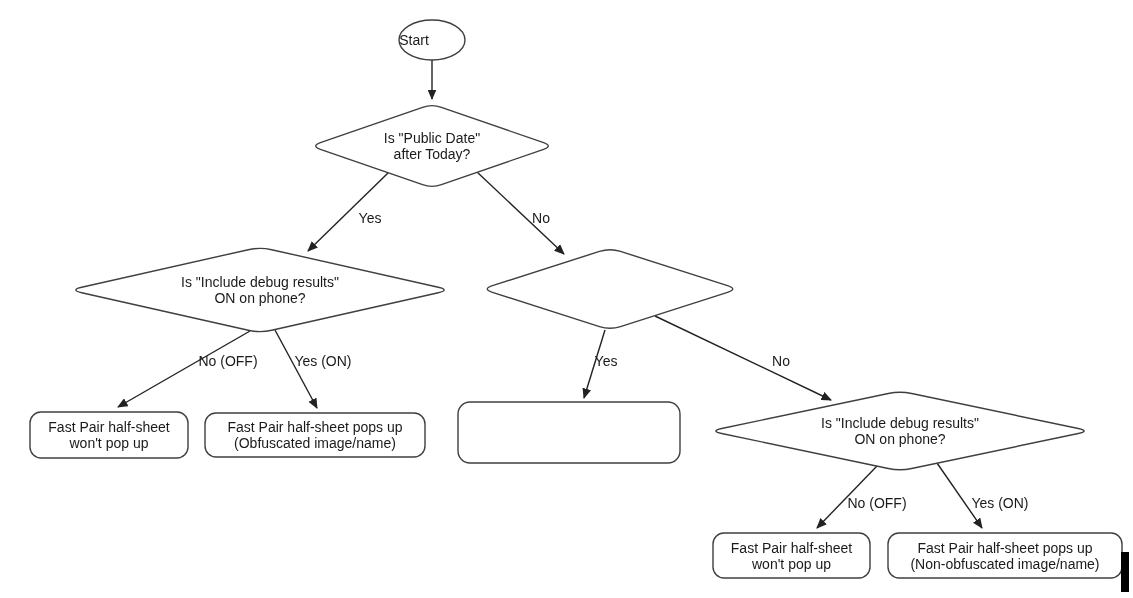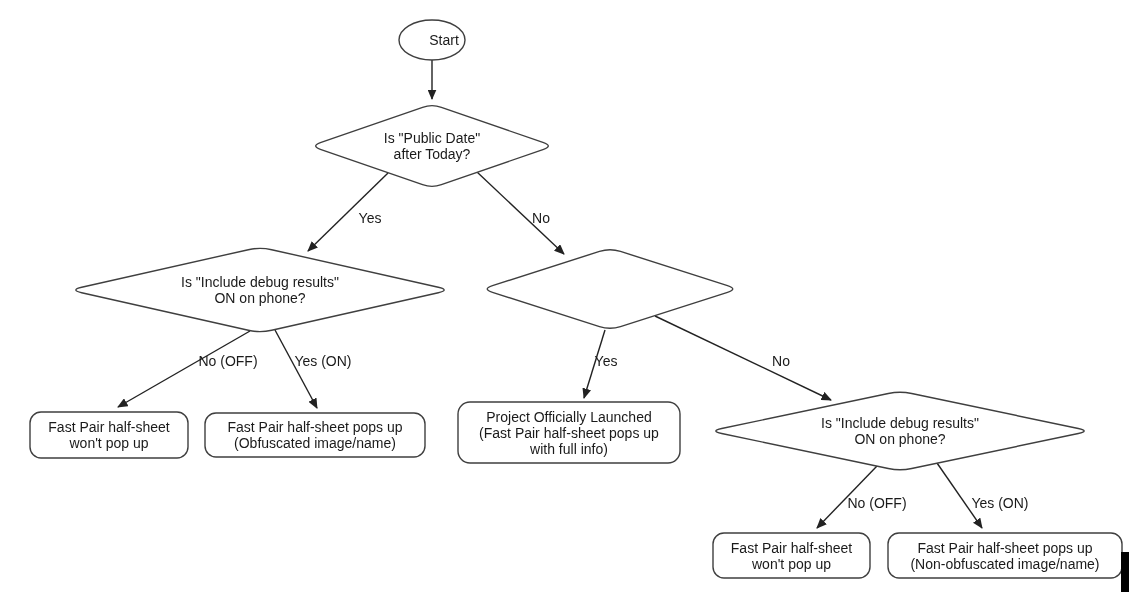--- a/index.html
+++ b/index.html
@@ -85,41 +85,38 @@
       <path d="M 721.7,428.5 L 888.3,393.5 Q 900,391 911.7,393.5 L 1078.3,428.5 Q 1090,431 1078.3,433.5 L 911.7,468.5 Q 900,471 888.3,468.5 L 721.7,433.5 Q 710,431 721.7,428.5 Z"></path>
 
       <rect x="30" y="412" width="158" height="46" rx="11" ry="11"></rect>
       <rect x="205" y="413" width="220" height="44" rx="11" ry="11"></rect>
       <rect x="458" y="402" width="222" height="61" rx="12" ry="12"></rect>
       <rect x="713" y="533" width="157" height="45" rx="11" ry="11"></rect>
       <rect x="888" y="533" width="234" height="45" rx="11" ry="11"></rect>
     </g>
   </svg>
 
-  <div class="node-label" style="left:411px; top:20px; width:66px; height:40px;">Start</div>
+  <div class="node-label" style="left:381px; top:20px; width:66px; height:40px;">Start</div>
 
   <div class="node-label" style="left:332px; top:104px; width:200px; height:84px;">Is "Public Date"
 after Today?</div>
 
   <div class="node-label" style="left:110px; top:247px; width:300px; height:86px;">Is "Include debug results"
 ON on phone?</div>
 
 
   <div class="node-label" style="left:750px; top:391px; width:300px; height:80px;">Is "Include debug results"
 ON on phone?</div>
 
   <div class="node-label" style="left:30px; top:412px; width:158px; height:46px;">Fast Pair half-sheet
 won't pop up</div>
 
   <div class="node-label" style="left:205px; top:413px; width:220px; height:44px;">Fast Pair half-sheet pops up
 (Obfuscated image/name)</div>
 
-  <div class="node-label" style="left:458px; top:402px; width:222px; height:61px;">Project Officially Launched
-(Fast Pair half-sheet pops up
-with full info)</div>
 
   <div class="node-label" style="left:713px; top:533px; width:157px; height:45px;">Fast Pair half-sheet
 won't pop up</div>
 
   <div class="node-label" style="left:888px; top:533px; width:234px; height:45px;">Fast Pair half-sheet pops up
 (Non-obfuscated image/name)</div>
 
   <div class="edge-label" style="left:330px; top:209px; width:80px; height:18px;">Yes</div>
 
   <div class="edge-label" style="left:501px; top:209px; width:80px; height:18px;">No</div>

